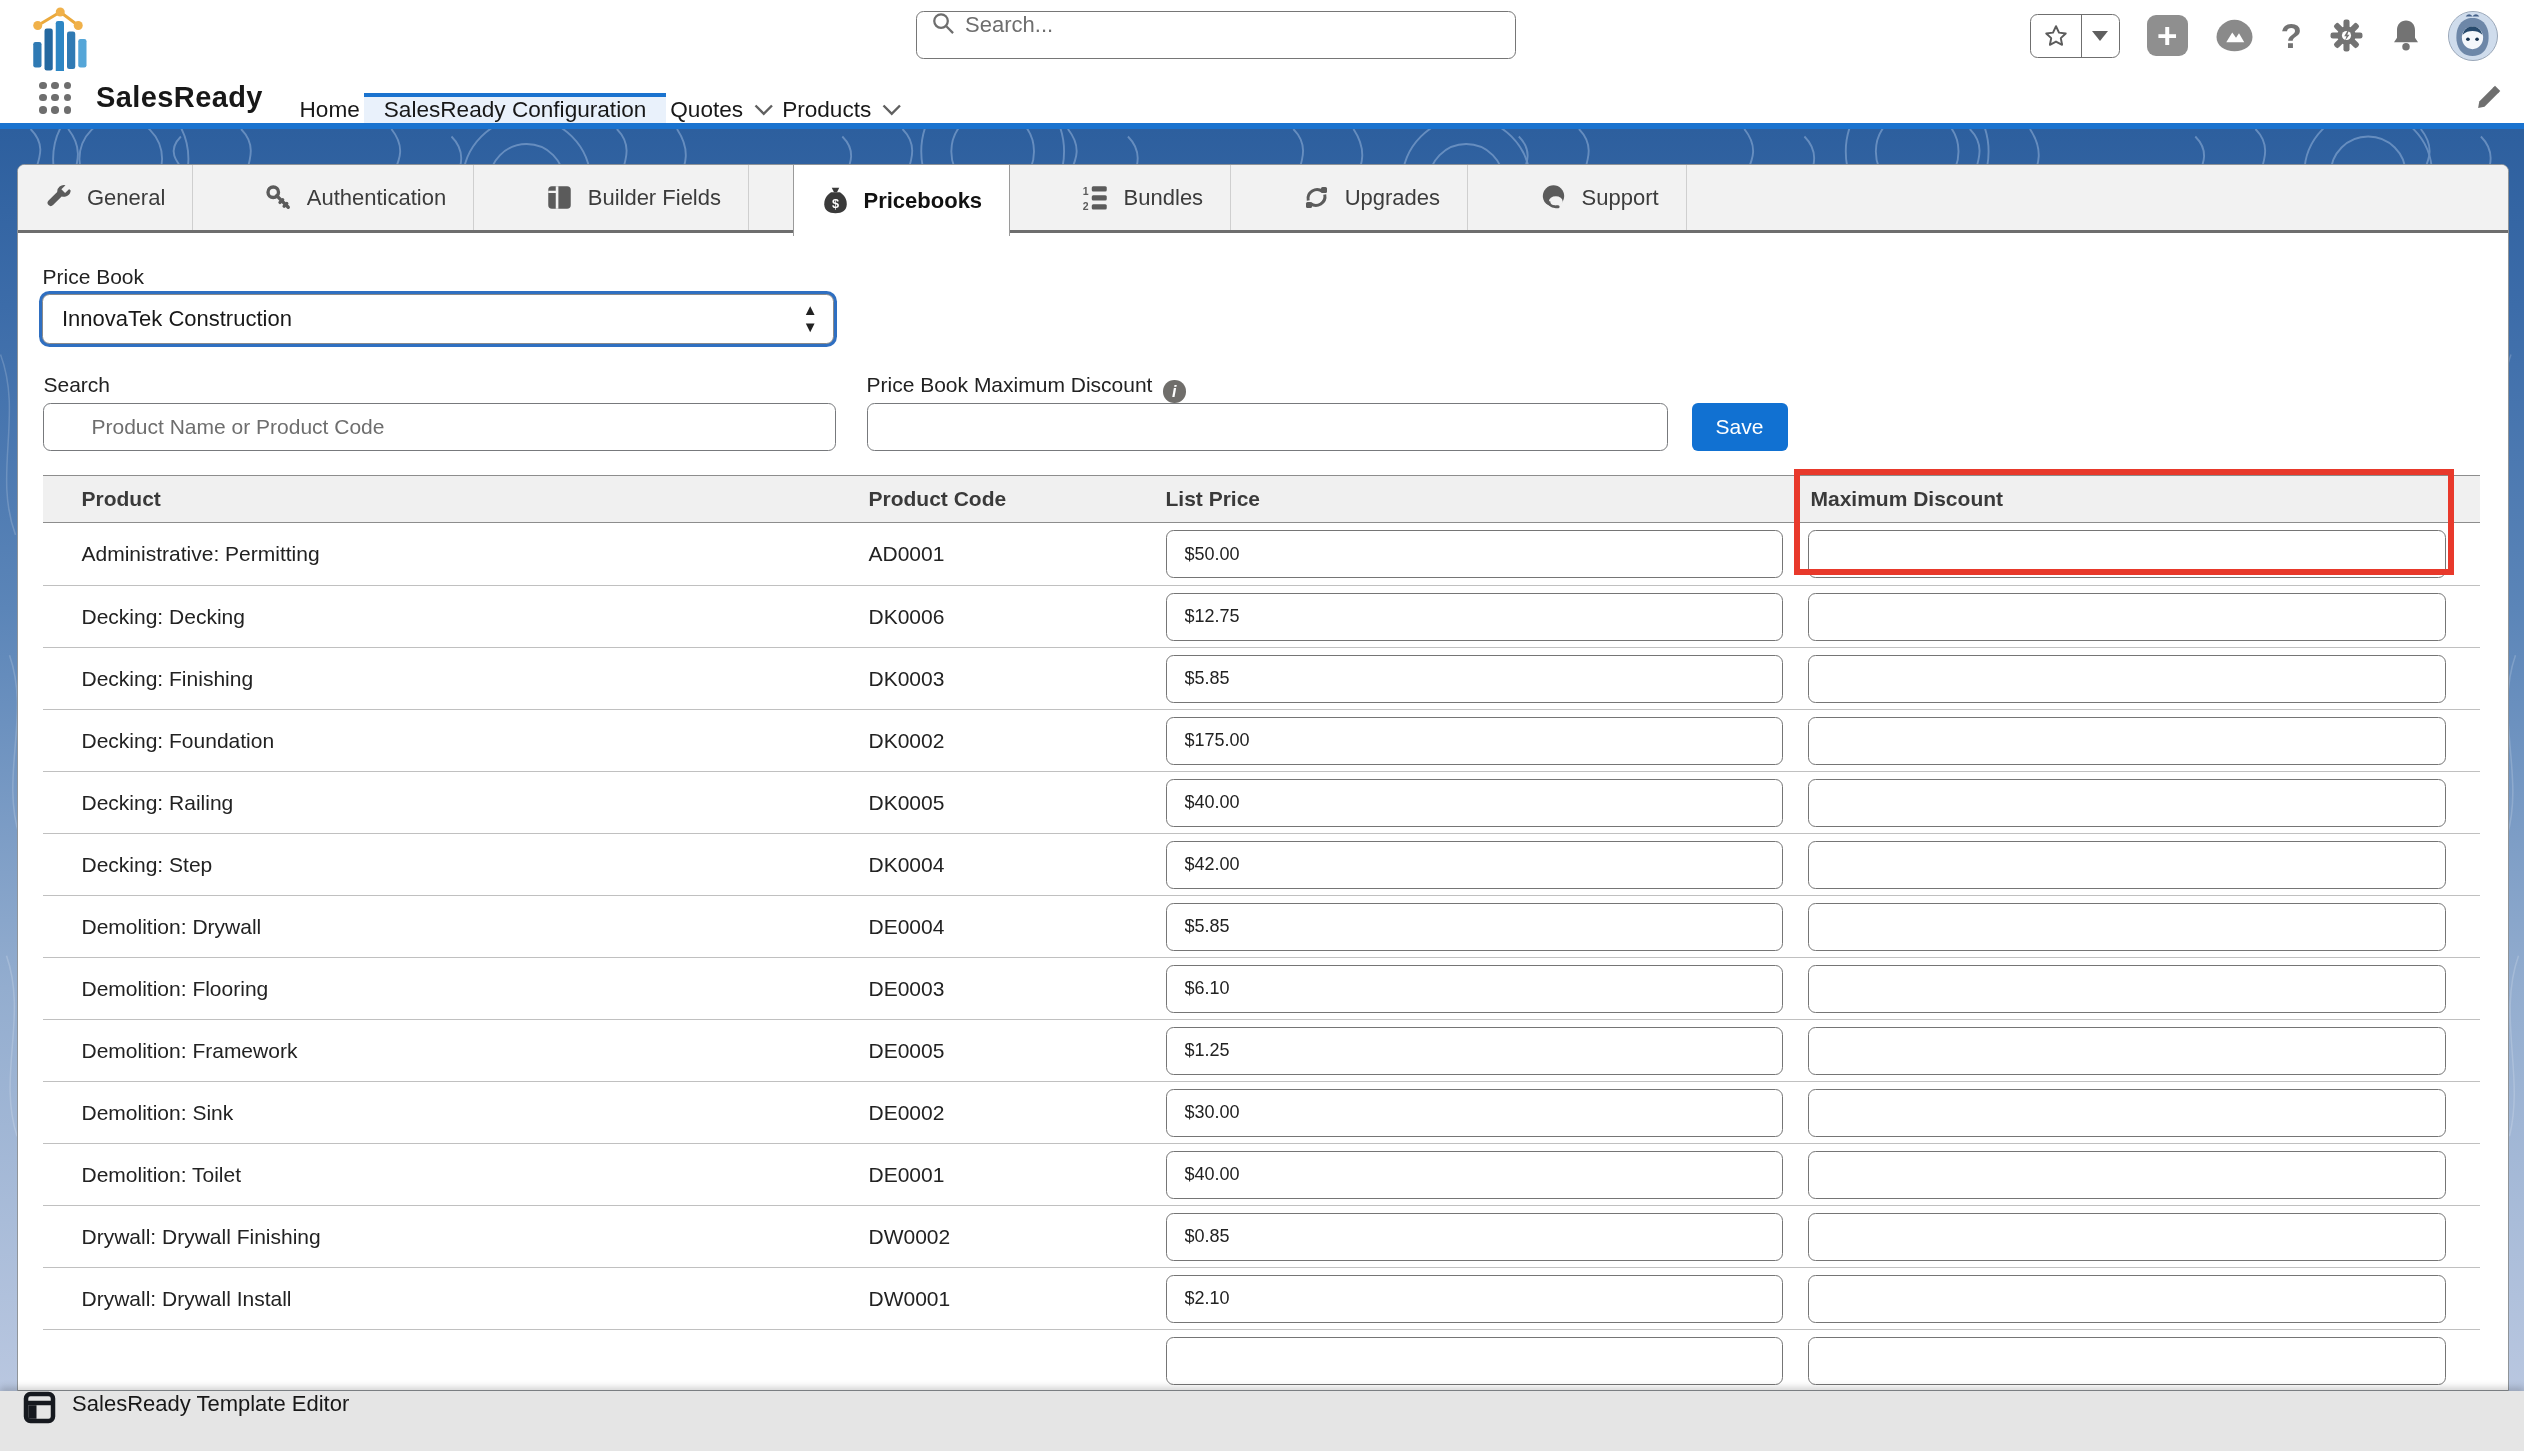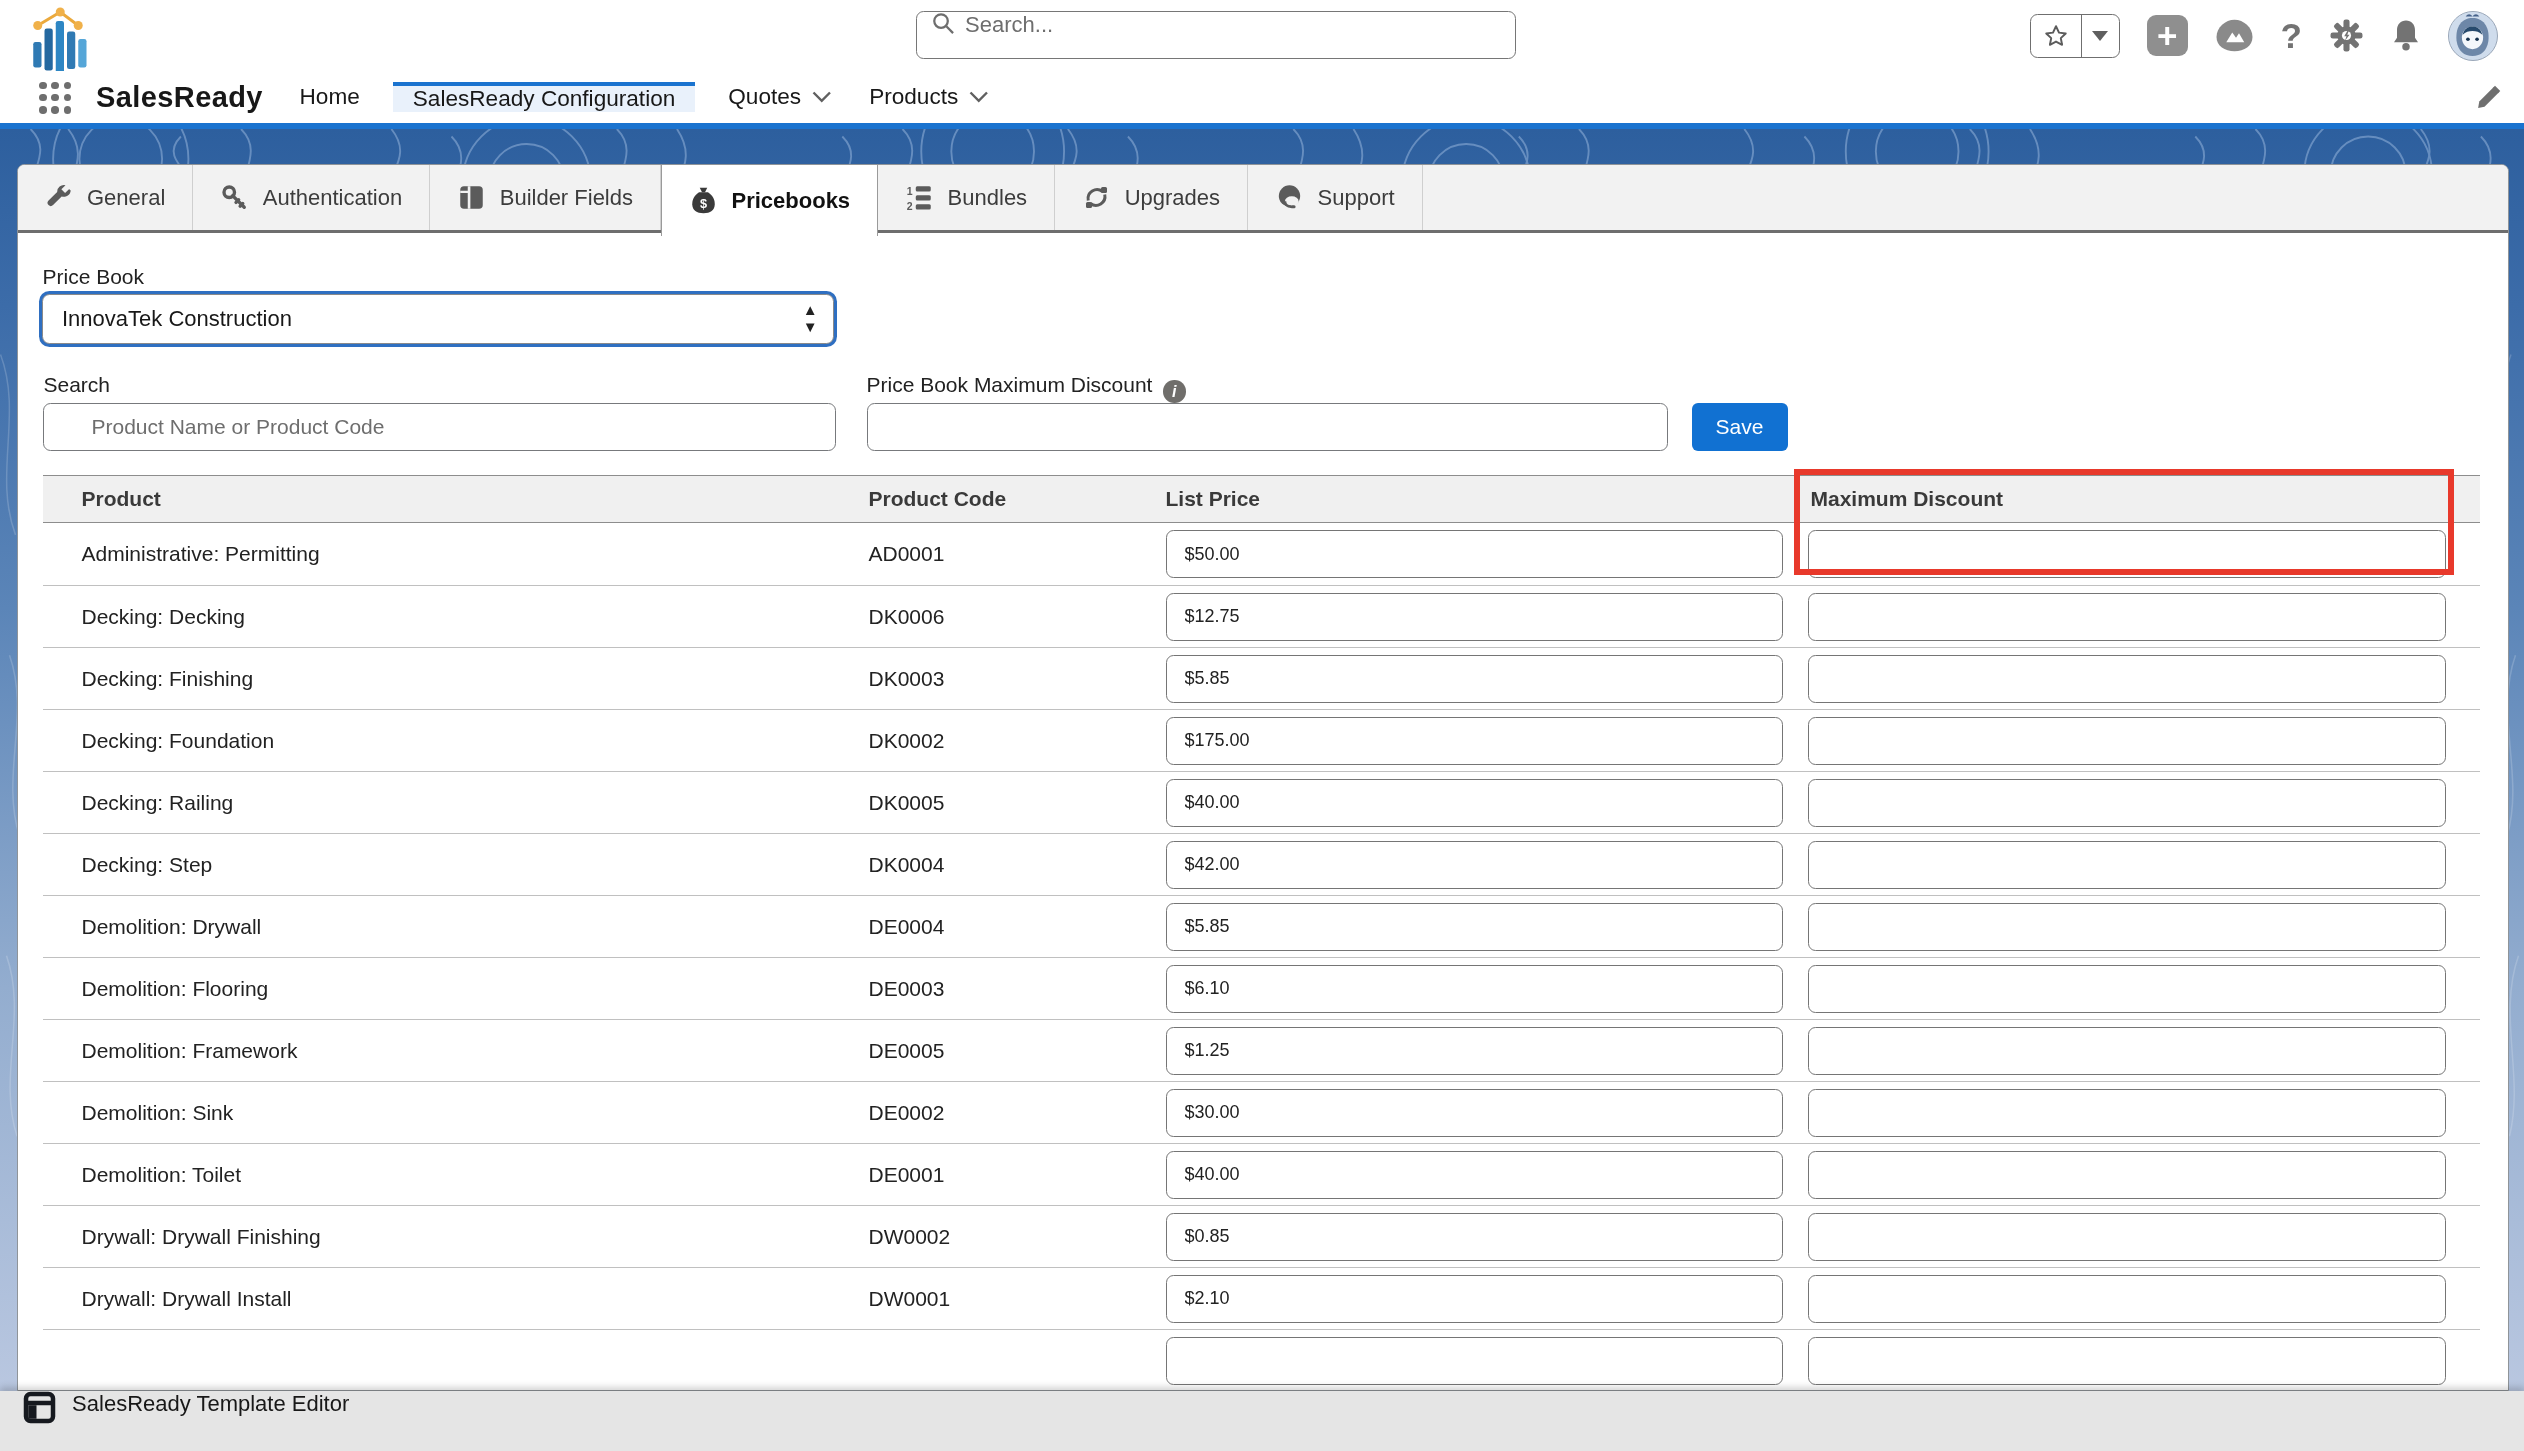--- a/index.html
+++ b/index.html
@@ -20,34 +20,34 @@
   .caret-down { width:0; height:0; border-left:8.3px solid transparent; border-right:8.3px solid transparent; border-top:10.5px solid #5f5f5f; }
   #add-btn { width:41px; height:41px; background:#8f8f8f; border-radius:9px; color:#fff; font-size:35px; font-weight:bold; line-height:38px; text-align:center; }
   #help-icon { font-size:35px; font-weight:bold; color:#737373; }
   #avatar { width:50px; height:50px; border-radius:50%; border:1.5px solid #9aa7b8; overflow:hidden; background:#cfdcec; }
 
   
   #nav-bar { left:0; top:71px; width:2525px; height:52px; background:#fff; }
   #waffle { left:39px; top:10.5px; width:33px; height:33px; display:grid; grid-template-columns:repeat(3,1fr); grid-template-rows:repeat(3,1fr); gap:3.8px; }
   #waffle span { width:7.5px; height:7.5px; border-radius:50%; background:#6e6e6e; }
   #app-name { left:96px; top:0; height:52px; display:flex; align-items:center; font-size:29px; font-weight:600; letter-spacing:0.4px; }
-  #nav-items { left:295px; top:0; height:52px; display:flex; align-items:center; gap:29px; }
+  #nav-items { left:295px; top:0; height:52px; display:flex; align-items:flex-end; }
   .nav-item { display:flex; align-items:center; gap:10.5px; font-size:22.6px; color:#181818; padding:0 4.5px; position:relative; }
   .nav-item.active { background:#e9f1fb; padding:0 19.5px; border-top:4.5px solid #1a73cf; }
   .nav-chevron { width:19.5px; height:12px; }
   #page-edit { right:21px; top:10.5px; width:30px; height:30px; }
 
   
   #blue-strip { left:0; top:123px; width:2525px; height:6px; background:#1a73cf; }
   #pattern-bg { left:0; top:129px; width:2525px; height:1262px; background:linear-gradient(#2d5f9e 0%, #3c6ca9 14%, #5b85b8 38%, #93adcf 68%, #b9c7e0 100%); }
   #pattern-bg svg { position:absolute; left:0; top:0; }
 
   
   #card { left:16.5px; top:164px; width:2492px; height:1227px; background:#fff; border:1.5px solid #8f9499; border-radius:7.5px 7.5px 0 0; overflow:hidden; }
-  #tab-strip { position:absolute; left:0; top:0; width:100%; height:68px; background:#f2f2f2; border-bottom:3px solid #6e6e6e; display:flex; }
+  #tab-strip { position:absolute; left:0; top:0; width:100%; height:68px; background:#f2f2f2; border-bottom:3px solid #6e6e6e; display:flex;gap:44px; }
   .tab { display:flex; align-items:center; gap:13.5px; padding:0 27px; font-size:22px; color:#3c3c3c; border-right:1.5px solid #cfcfcf; height:100%; }
   .tab .ticon { width:29px; height:29px; display:flex; align-items:center; justify-content:center; }
   .tab.active { background:#fff; color:#111; font-weight:bold; height:71px; border-left:1.5px solid #9a9a9a; border-right:1.5px solid #9a9a9a; z-index:2; }
   .tab-filler { flex:1; border-right:none; }
 
   .field-label { position:absolute; font-size:21px; color:#222; }
   #pb-select { position:absolute; left:24px; top:129px; width:792px; height:50px; background:#fff; border:1.5px solid #8a8a8a; border-radius:7.5px; box-shadow:0 0 0 3px #2f6fc1; display:flex; align-items:center; padding:0 19.5px; font-size:22px; }
   #pb-arrows { position:absolute; right:15px; top:6px; display:flex; flex-direction:column; align-items:center; line-height:17.3px; font-size:15px; color:#222; }
   .text-input { position:absolute; border:1.5px solid #77797c; border-radius:7.5px; background:#fff; font-size:21px; font-family:"Liberation Sans",sans-serif; color:#222; padding:0 16.5px; outline:none; }
   .text-input::placeholder { color:#6e6e6e; }

